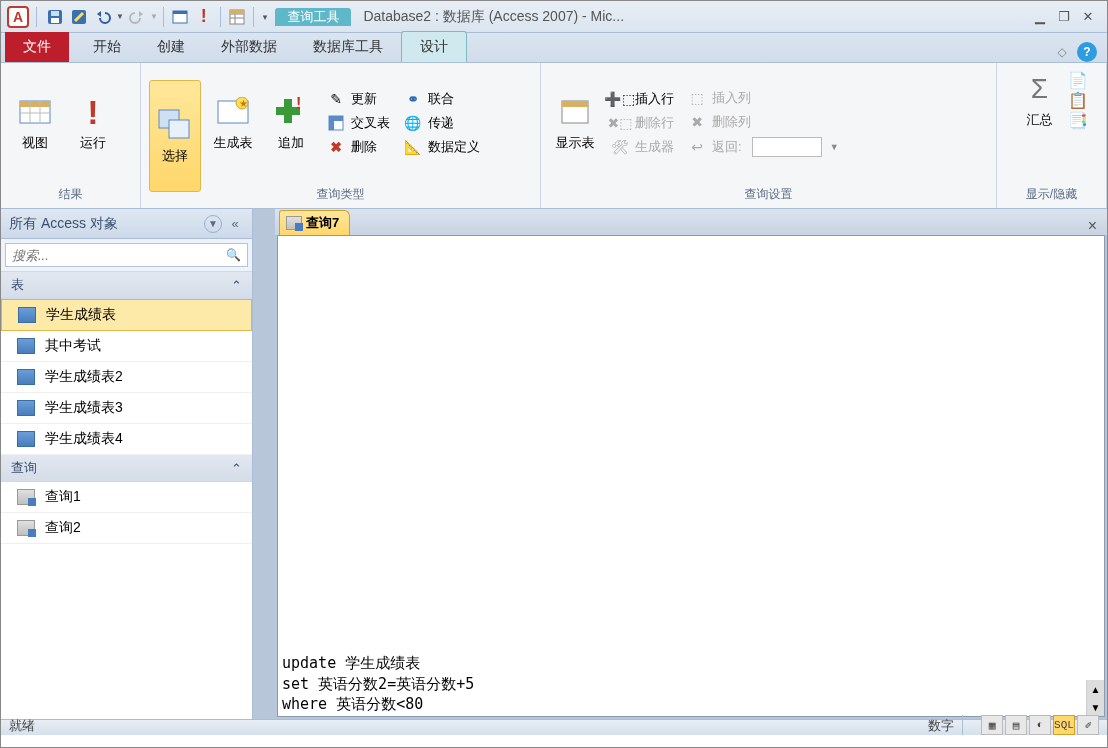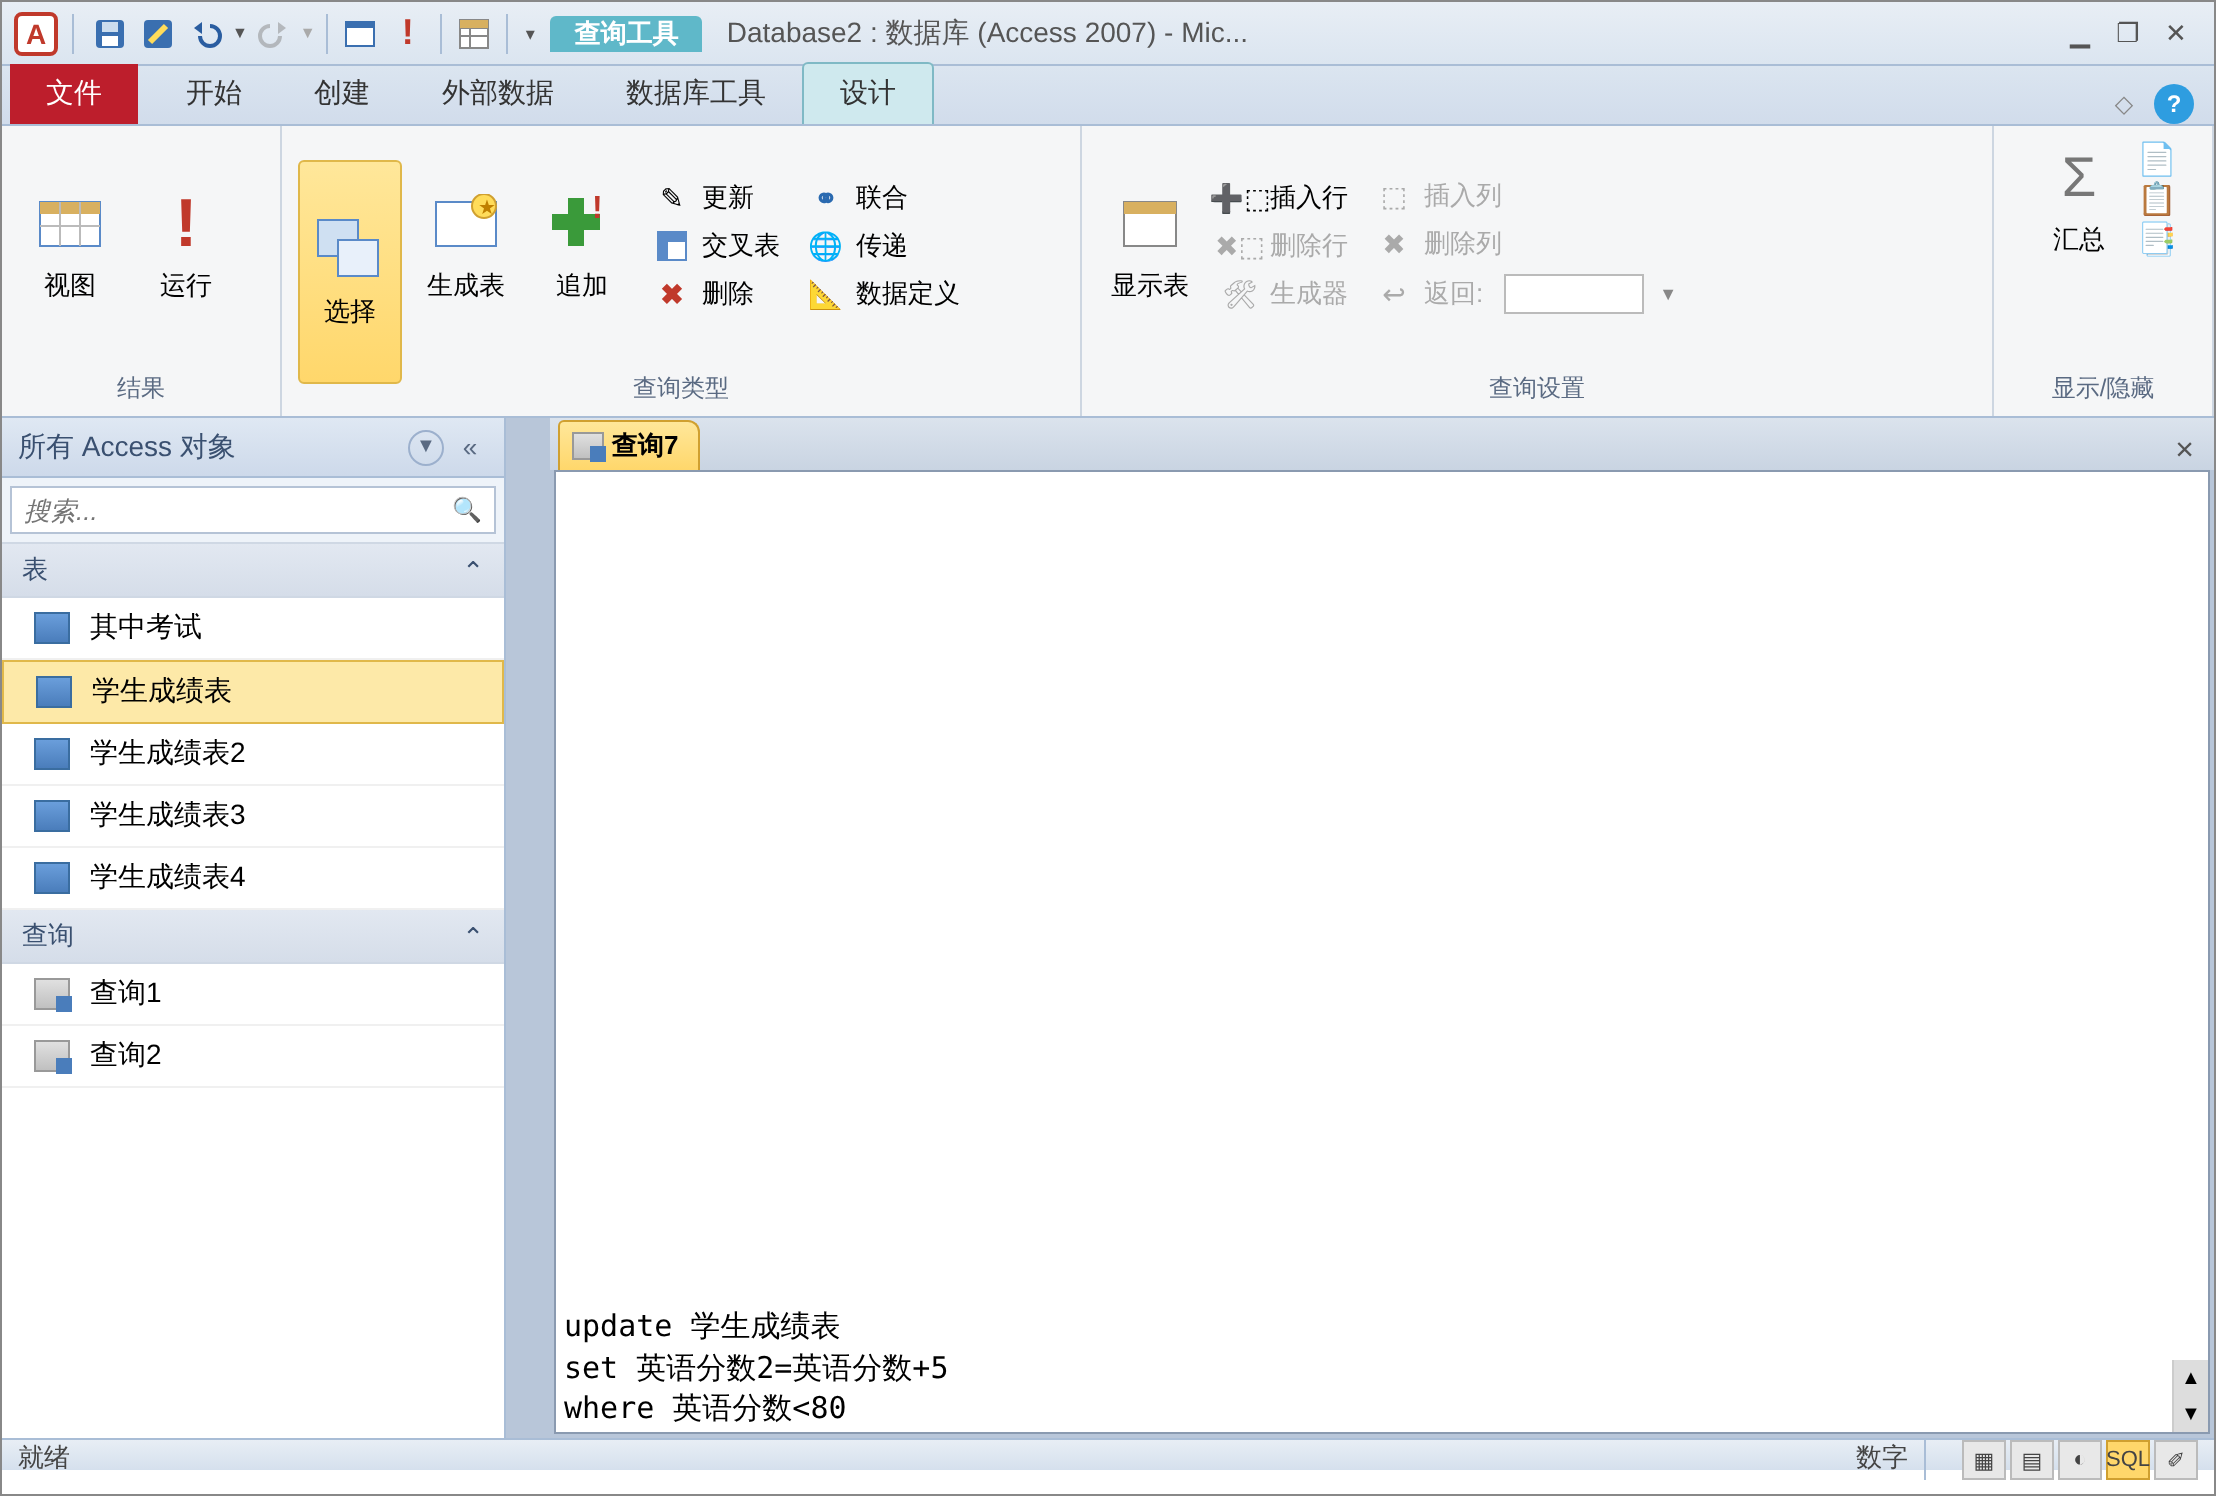--- a/index.html
+++ b/index.html
@@ -4,21 +4,21 @@
 <style>
 * { box-sizing: border-box; margin: 0; padding: 0; }
 body { font-family: "Microsoft YaHei", "SimSun", Arial, sans-serif; font-size: 12px; background: #fff; overflow: hidden; width: 1108px; height: 748px; border: 1px solid #888; }
 
 
 .titlebar { height: 32px; background: linear-gradient(#e8eef5,#dbe5f0); display: flex; align-items: center; border-bottom: 1px solid #a9bdd6; }
 .app-icon { width: 22px; height: 22px; margin: 0 4px 0 6px; border: 2px solid #c0392b; border-radius: 4px; display: flex; align-items: center; justify-content: center; color: #c0392b; font-weight: bold; font-size: 14px; background: #fff; }
 .qat { display: flex; align-items: center; gap: 2px; padding: 0 4px; }
 .qat-btn { width: 22px; height: 22px; display: flex; align-items: center; justify-content: center; border-radius: 2px; cursor: pointer; }
 .sep { width: 1px; height: 20px; background: #a9bdd6; margin: 0 3px; }
-.title-center-tab { margin-left: auto; padding: 0 12px; background: #5fb8c9; color: #fff; font-size: 13px; border-radius: 3px 3px 0 0; font-weight: bold; }
+.title-center-tab { margin-left: auto; padding: 0 12px; background: #5fb8c9; color: #fff; font-size: 13px; border-radius: 3px 3px 0 0; }
 .title-text { margin-left: 12px; flex: 1; color: #555; font-size: 14px; white-space: nowrap; overflow: hidden; }
 .win-controls { display: flex; gap: 6px; padding: 0 10px; }
 .win-btn { width: 18px; height: 16px; display: flex; align-items: center; justify-content: center; color: #555; font-size: 13px; cursor: pointer; }
 
 
 .ribbon-tabs { height: 30px; display: flex; align-items: flex-end; background: linear-gradient(#dbe5f0,#d1dceb); padding-left: 4px; border-bottom: 1px solid #a9bdd6; }
 .tab { padding: 6px 18px; font-size: 14px; color: #333; cursor: pointer; }
 .tab.file { background: #bd1e2c; color: #fff; margin-right: 6px; }
 .tab.active { background: #f5f6f7; border: 1px solid #a9bdd6; border-bottom: none; border-radius: 3px 3px 0 0; }
 .tab.context { background: #cfe9ee; border: 1px solid #7fb9c5; border-bottom: none; }
@@ -67,21 +67,21 @@
 .doc-tabs { height: 26px; display: flex; align-items: flex-end; background: linear-gradient(#dbe3ed,#c9d4e2); padding-left: 4px; }
 .doc-tab { display: flex; align-items: center; gap: 4px; background: linear-gradient(#ffe79a,#ffd76b); border: 1px solid #d0a030; border-bottom: none; padding: 3px 10px 3px 6px; font-size: 13px; font-weight: bold; border-radius: 3px 6px 0 0; cursor: pointer; }
 .doc-close { margin-left: auto; padding: 0 10px; font-size: 16px; color: #555; cursor: pointer; }
 .doc-body { flex: 1; background: #fff; margin: 0 2px 2px 2px; border: 1px solid #8a9ab0; display: flex; align-items: flex-end; }
 .sql-area { flex: 1; padding: 2px 4px; font-family: "SimSun", monospace; font-size: 15px; white-space: pre; line-height: 1.35; }
 .doc-scroll { width: 18px; background: #e8e8e8; border-left: 1px solid #ccc; display: flex; flex-direction: column; }
 .doc-scroll .arrow { height: 18px; display: flex; align-items: center; justify-content: center; background: #ddd; font-size: 10px; }
 .doc-scroll .track { flex: 1; }
 
 
-.statusbar { height: 16px; background: linear-gradient(#e8eef5,#d5e0ed); border-top: 1px solid #a9bdd6; display: flex; align-items: flex-start; padding: 0 8px; font-size: 13px; color: #444; }
+.statusbar { height: 16px; background: linear-gradient(#e8eef5,#d5e0ed); border-top: 1px solid #a9bdd6; display: flex; align-items: flex-end; padding: 0 8px; font-size: 13px; color: #444; font-family: Liberation Mono, monospace; }
 .statusbar .spacer { flex: 1; }
 .view-btns { display: flex; gap: 2px; margin-left: 10px; }
 .view-btn { width: 22px; height: 20px; border: 1px solid #bbb; background: #e8e8e8; display: flex; align-items: center; justify-content: center; font-size: 11px; cursor: pointer; }
 .view-btn.active { background: #ffd76b; border-color: #d0a030; }
 
 
 .nav-list::-webkit-scrollbar { width: 18px; }
 .nav-list::-webkit-scrollbar-track { background: #e6e9ee; }
 .nav-list::-webkit-scrollbar-thumb { background: #c6cfda; border: 1px solid #a9b5c5; }
 </style>
@@ -330,27 +330,27 @@
         <input placeholder="搜索..." style="">
         <span style="color:#3a6fb0;">🔍</span>
       </div>
     </div>
     <div class="nav-list">
       <div class="nav-group-hdr">
           <span>表</span>
           <span class="spacer"></span>
           <span>⌃</span>
         </div>
-      <div class="nav-item">
-          <span class="obj-icon table"></span>
-          <span>其中考试</span>
-        </div>
       <div class="nav-item selected">
           <span class="obj-icon table"></span>
           <span>学生成绩表</span>
+        </div>
+      <div class="nav-item">
+          <span class="obj-icon table"></span>
+          <span>其中考试</span>
         </div>
       <div class="nav-item">
           <span class="obj-icon table"></span>
           <span>学生成绩表2</span>
         </div>
       <div class="nav-item">
           <span class="obj-icon table"></span>
           <span>学生成绩表3</span>
         </div>
       <div class="nav-item">

